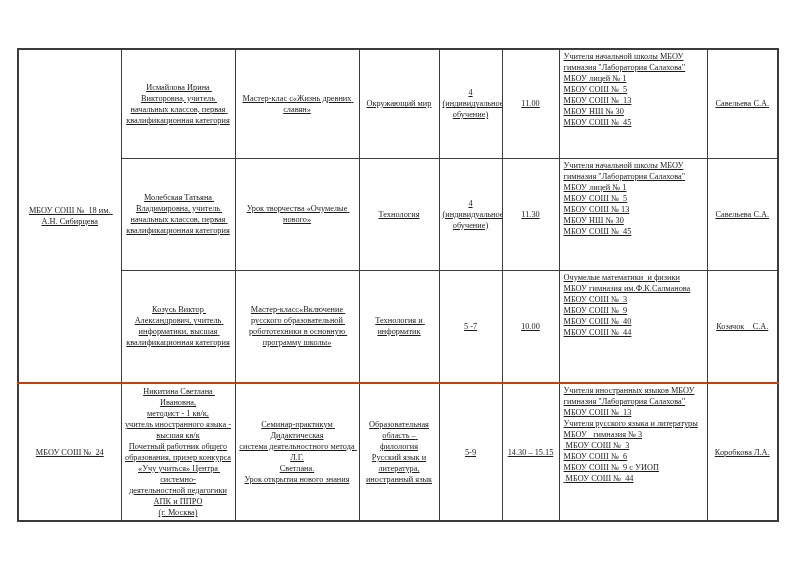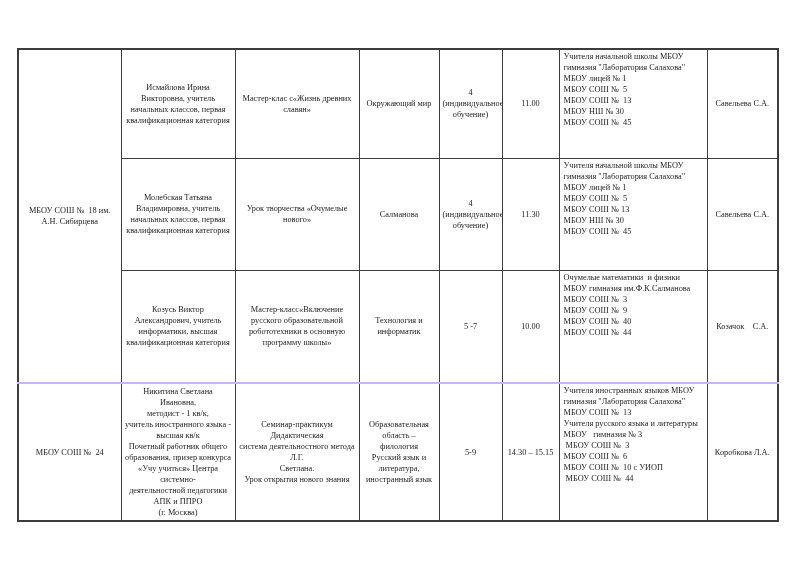--- a/index.html
+++ b/index.html
@@ -27,31 +27,32 @@
   }
   table.schedule td {
     border: 1px solid #3c3c3c;
     font-size: 8.3px;
     line-height: 11px;
     text-align: center;
     vertical-align: middle;
     padding: 2px 3px;
     white-space: pre-wrap;
     overflow: hidden;
+    text-decoration: underline;
   }
   table.schedule td.invited {
     text-align: left;
     vertical-align: top;
     padding: 1px 4px;
   }
   table.schedule td.invited div {
     white-space: pre-wrap;
   }
   table.schedule tr.group-sep td {
-    border-top: 2px solid #c4b5fd;
+    border-top: 2px solid #c2410c;
   }
   tbody tr:nth-child(1) { height: 109px; }
   tbody tr:nth-child(2) { height: 112px; }
   tbody tr:nth-child(3) { height: 113px; }
   tbody tr:nth-child(4) { height: 115px; }
 </style>
 </head>
 <body>
 
 <div class="sheet">
@@ -75,21 +76,21 @@
           <td>4
 (индивидуальное
 обучение)</td>
           <td>11.00</td>
           <td class="invited"><div>Учителя начальной школы МБОУ</div><div>гимназия "Лаборатория Салахова"</div><div>МБОУ лицей № 1</div><div>МБОУ СОШ №  5</div><div>МБОУ СОШ №  13</div><div>МБОУ НШ № 30</div><div>МБОУ СОШ №  45</div></td>
           <td>Савельева С.А.</td>
         </tr>
         <tr>
           <td>Молебская Татьяна Владимировна, учитель начальных классов, первая квалификационная категория</td>
           <td>Урок творчества «Очумелые нового»</td>
-          <td>Салманова</td>
+          <td>Технология</td>
           <td>4
 (индивидуальное
 обучение)</td>
           <td>11.30</td>
           <td class="invited"><div>Учителя начальной школы МБОУ</div><div>гимназия "Лаборатория Салахова"</div><div>МБОУ лицей № 1</div><div>МБОУ СОШ №  5</div><div>МБОУ СОШ № 13</div><div>МБОУ НШ № 30</div><div>МБОУ СОШ №  45</div></td>
           <td>Савельева С.А.</td>
         </tr>
         <tr>
           <td>Козусь Виктор Александрович, учитель информатики, высшая квалификационная категория</td>
           <td>Мастер-класс«Включение русского образовательной робототехники в основную программу школы»</td>
@@ -115,18 +116,18 @@
 система деятельностного метода Л.Г.
 Светлана.
 Урок открытия нового знания</td>
           <td>Образовательная
 область – филология
 Русский язык и
 литература,
 иностранный язык</td>
           <td>5-9</td>
           <td>14.30 – 15.15</td>
-          <td class="invited"><div>Учителя иностранных языков МБОУ</div><div>гимназия "Лаборатория Салахова"</div><div>МБОУ СОШ №  13</div><div>Учителя русского языка и литературы</div><div>МБОУ   гимназия № 3</div><div> МБОУ СОШ №  3</div><div>МБОУ СОШ №  6</div><div>МБОУ СОШ №  10 с УИОП</div><div> МБОУ СОШ №  44</div></td>
+          <td class="invited"><div>Учителя иностранных языков МБОУ</div><div>гимназия "Лаборатория Салахова"</div><div>МБОУ СОШ №  13</div><div>Учителя русского языка и литературы</div><div>МБОУ   гимназия № 3</div><div> МБОУ СОШ №  3</div><div>МБОУ СОШ №  6</div><div>МБОУ СОШ №  9 с УИОП</div><div> МБОУ СОШ №  44</div></td>
           <td>Коробкова Л.А.</td>
         </tr>
       </tbody>
   </table>
 </div>
 
 </body></html>

